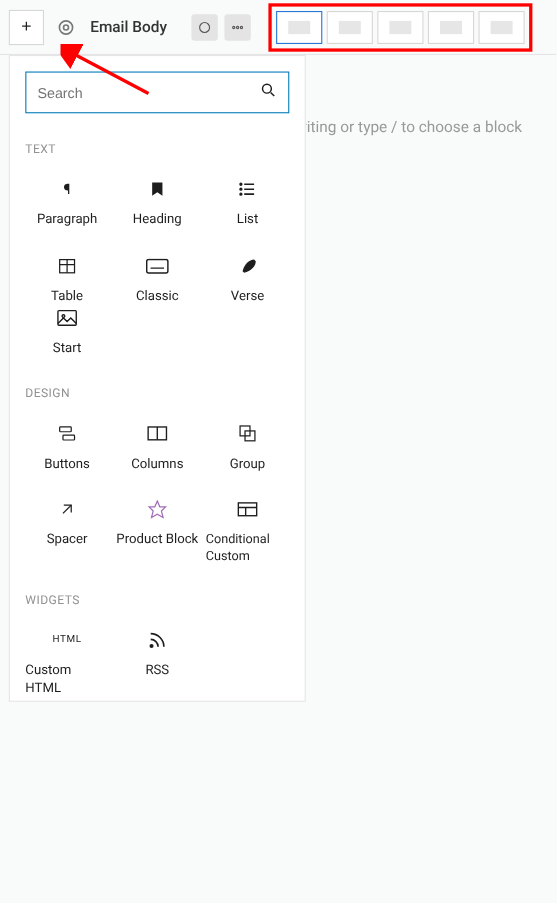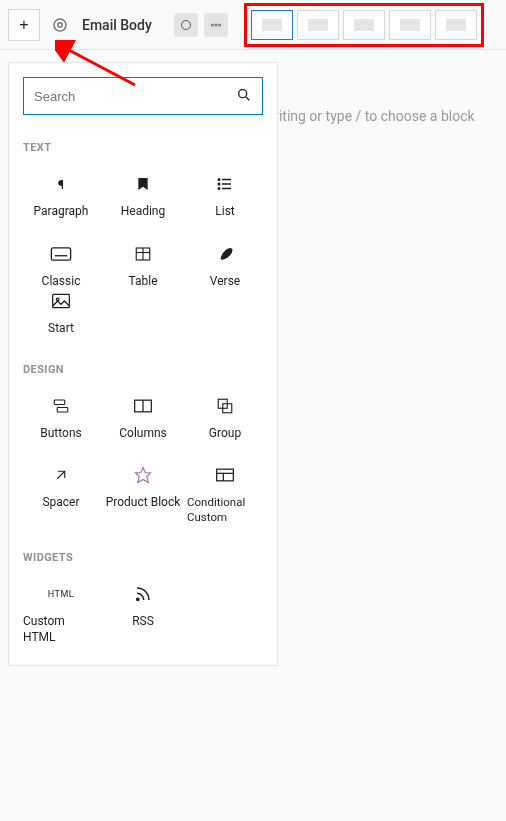--- a/index.html
+++ b/index.html
@@ -91,22 +91,22 @@
 
   .main-area {
     position: relative;
     display: flex;
   }
   .panel {
     position: relative;
     width: 270px;
     background: #fff;
     border: 1px solid #e5e5e5;
-    padding: 14px 14px 20px 14px;
-    margin-top: 12px;
+    padding: 14px 14px 4px 14px;
+    margin-top: 0;
     margin-left: 8px;
     z-index: 2;
   }
   .search-wrap {
     display: flex;
     align-items: center;
     border: 1.5px solid #007cba;
     height: 38px;
     padding: 0 10px;
     position: relative;
@@ -120,21 +120,21 @@
   }
   .search-icon { color: #1e1e1e; font-size: 14px; }
 
   .cat-title {
     font-size: 11px;
     text-transform: uppercase;
     color: #929292;
     letter-spacing: 0.4px;
     margin-top: 26px;
     margin-bottom: 18px;
-    font-weight: 700;
+    font-weight: 400;
   }
 
   .grid {
     display: grid;
     grid-template-columns: repeat(3, 1fr);
     gap: 22px 6px;
   }
   .block {
     display: flex;
     flex-direction: column;
@@ -269,43 +269,43 @@
               <line x1="8" y1="18" x2="20" y2="18"></line>
               <circle cx="4" cy="6" r="1"></circle>
               <circle cx="4" cy="12" r="1"></circle>
               <circle cx="4" cy="18" r="1"></circle>
             </svg>
         </span>
         <span class="label">List</span>
       </div>
       <div class="block">
         <span class="icon">
+          <svg width="18" height="18" viewBox="0 0 24 24" fill="none" stroke="currentColor" stroke-width="1.5">
+              <rect x="3" y="4" width="18" height="16"></rect>
+              <line x1="3" y1="10" x2="21" y2="10"></line>
+              <line x1="12" y1="4" x2="12" y2="20"></line>
+            </svg>
+        </span>
+        <span class="label">Table</span>
+      </div>
+      <div class="block">
+        <span class="icon">
           <svg width="22" height="14" viewBox="0 0 24 16" fill="none" stroke="currentColor" stroke-width="1.5">
               <rect x="1" y="1" width="22" height="14" rx="2"></rect>
               <line x1="5" y1="5" x2="5" y2="5"></line>
               <line x1="9" y1="5" x2="9" y2="5"></line>
               <line x1="13" y1="5" x2="13" y2="5"></line>
               <line x1="17" y1="5" x2="17" y2="5"></line>
               <line x1="5" y1="10" x2="19" y2="10"></line>
             </svg>
         </span>
         <span class="label">Classic</span>
       </div>
       <div class="block">
         <span class="icon">
-          <svg width="18" height="18" viewBox="0 0 24 24" fill="none" stroke="currentColor" stroke-width="1.5">
-              <rect x="3" y="4" width="18" height="16"></rect>
-              <line x1="3" y1="10" x2="21" y2="10"></line>
-              <line x1="12" y1="4" x2="12" y2="20"></line>
-            </svg>
-        </span>
-        <span class="label">Table</span>
-      </div>
-      <div class="block">
-        <span class="icon">
           <svg width="18" height="18" viewBox="0 0 24 24" fill="currentColor">
               <path d="M20 4c-6 0-12 6-14 14l2 2c8-2 14-8 14-14l-2-2z"></path>
             </svg>
         </span>
         <span class="label">Verse</span>
       </div>
     </div>
 
     <div class="grid">
       <div class="block">

